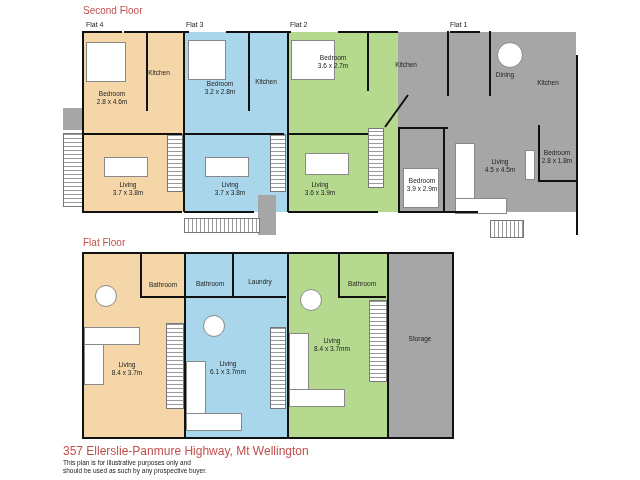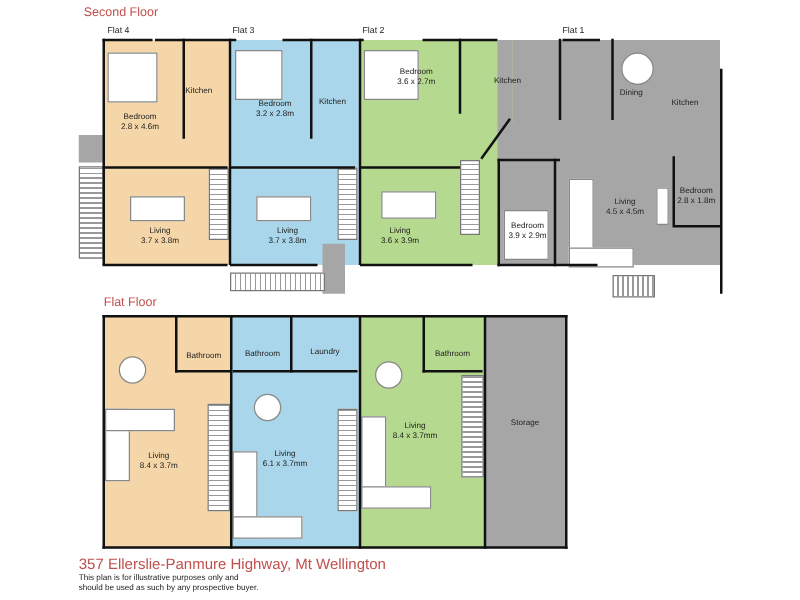--- a/index.html
+++ b/index.html
@@ -14,21 +14,21 @@
     .stairs-h { position: absolute; background: #fff; border: 1px solid #777;
       background-image: repeating-linear-gradient(90deg, transparent 0 3px, #999 3px 4px); }
     .furn { position: absolute; background: #fff; border: 1px solid #888; box-sizing: border-box; }
     .addr { position: absolute; left: 63px; top: 444px; color: #c0504d; font-size: 12px; font-family: "Liberation Sans", sans-serif; }
     .disc { position: absolute; left: 63px; font-size: 6.5px; color: #222; font-family: "Liberation Sans", sans-serif; }
     svg { position: absolute; left: 0; top: 0; }
   </style>
 </head>
 <body>
 
-<div class="floor-title" style="left:67px;top:5px;">Second Floor</div>
+<div class="floor-title" style="left:83px;top:5px;">Second Floor</div>
 
 <div class="flat-label" style="left:86px;top:21px;">Flat 4</div>
 <div class="flat-label" style="left:186px;top:21px;">Flat 3</div>
 <div class="flat-label" style="left:290px;top:21px;">Flat 2</div>
 <div class="flat-label" style="left:450px;top:21px;">Flat 1</div>
 
 <div>
 
   <div class="room" style="left:83px;top:32px;width:100px;height:180px;background:#f5d6a8;"></div>
   <div class="room" style="left:63px;top:108px;width:20px;height:22px;background:#a6a6a6;"></div>

